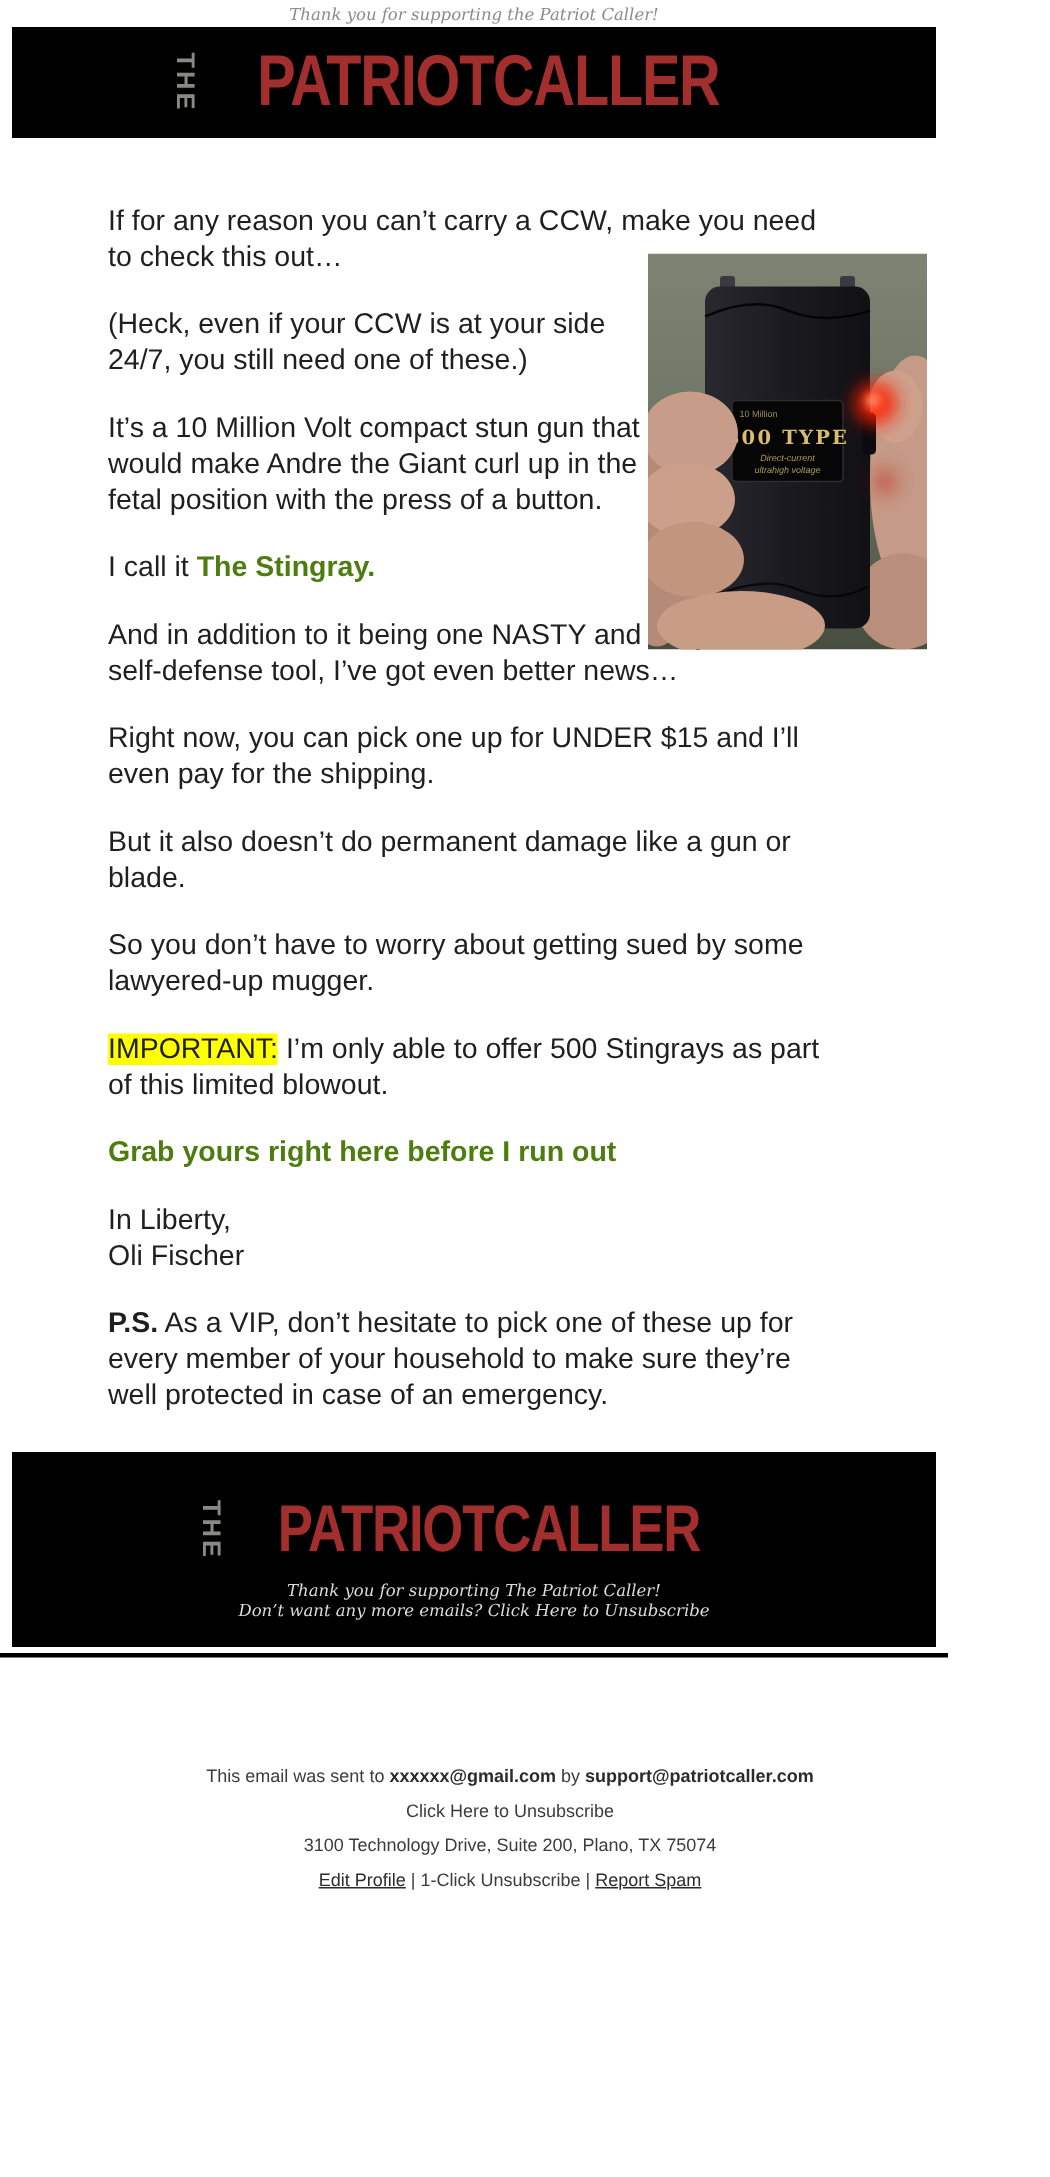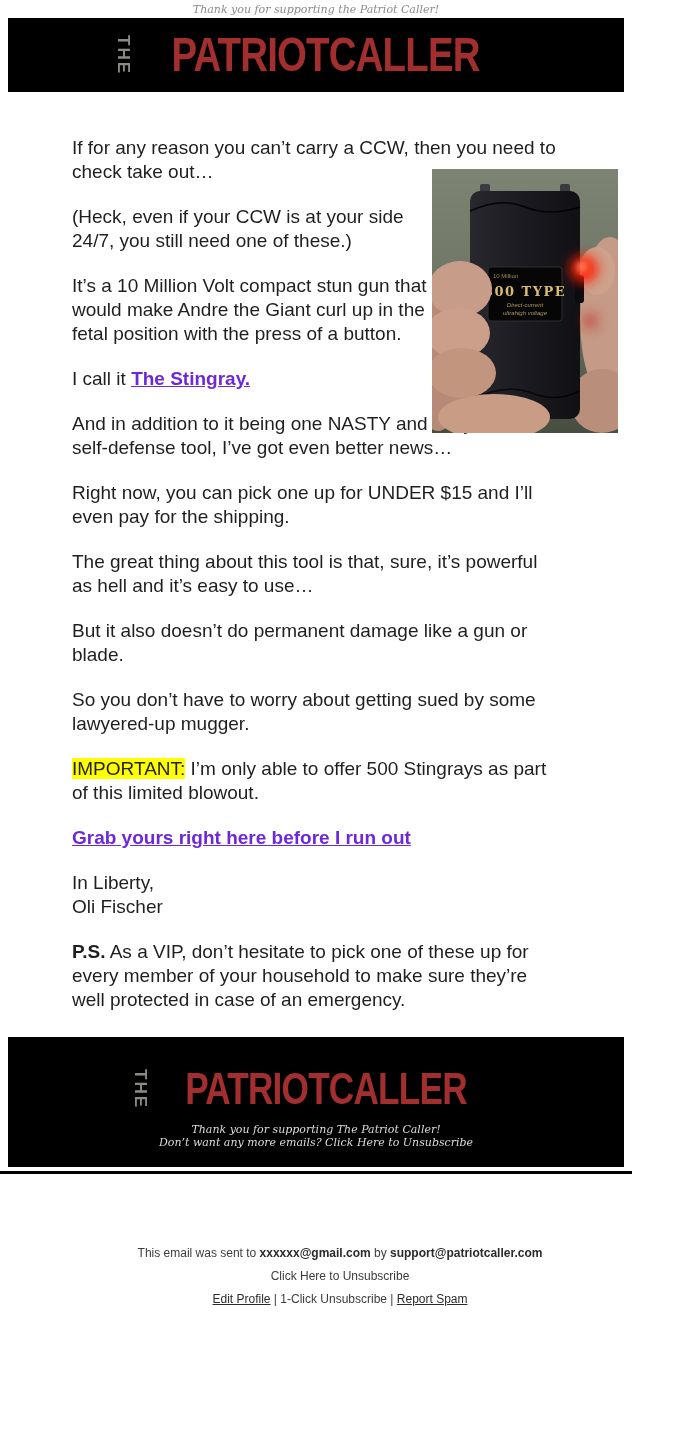--- a/index.html
+++ b/index.html
@@ -14,21 +14,21 @@
   .logo{display:flex;align-items:center;justify-content:center;}
   .logo-the{width:20px;height:56px;position:relative;flex:0 0 auto;}
   .logo-the span{position:absolute;left:50%;top:50%;transform:translate(-50%,-50%) rotate(90deg);font-weight:bold;font-size:17px;letter-spacing:2px;color:#8a8a84;}
   .logo-name{display:inline-block;font-weight:800;font-size:48px;line-height:48px;letter-spacing:-1px;color:#a32e2e;transform:scaleX(0.80);transform-origin:center;white-space:nowrap;}
 
   
   .content{position:relative;padding:44px 72px 0 72px;font-size:19px;line-height:24px;}
   .content p{margin:21px 0;max-width:556px;}
   .content p.first{margin-top:0;}
   .content p.narrow{max-width:358px;}
-  a.body-link{color:#6d28d9;font-weight:bold;text-decoration:underline;cursor:pointer;}
+  a.body-link{color:#4d7c0f;font-weight:bold;cursor:pointer;}
   .hl{background:#ffff00;}
   .sig{margin:21px 0;}
   .product{position:absolute;left:432px;top:77px;width:186px;height:264px;cursor:pointer;}
 
   
   .footerbox{background:#000000;margin:25px 8px 0 8px;height:130px;text-align:center;padding-top:0;}
   .footerbox .logo{padding-top:24px;}
   .footerbox .logo-name{font-size:44px;line-height:44px;}
   .footer-note{margin-top:6px;font-family:"DejaVu Serif",serif;font-style:italic;font-size:11px;line-height:13px;color:#dcdcdc;}
   .footer-note a{color:#dcdcdc;text-decoration:none;}
@@ -111,27 +111,26 @@
           <ellipse cx="62" cy="248" rx="56" ry="23" fill="#c99c85"></ellipse>
         </g>
         <g>
           <circle cx="152" cy="100" r="14" fill="#ff1e00" opacity="0.9" filter="url(#blur6)"></circle>
           <circle cx="150" cy="98" r="5" fill="#ff8a66" filter="url(#blur3)"></circle>
           <circle cx="158" cy="152" r="8" fill="#c01807" opacity="0.5" filter="url(#blur6)"></circle>
         </g>
       </svg>
     </div>
 
-    <p class="first">If for any reason you can’t carry a CCW, then you need to check take out…</p>
+    <p class="first">If for any reason you can’t carry a CCW, make you need to check this out…</p>
     <p class="narrow">(Heck, even if your CCW is at your side 24/7, you still need one of these.)</p>
     <p class="narrow">It’s a 10 Million Volt compact stun gun that would make Andre the Giant curl up in the fetal position with the press of a button.</p>
     <p class="narrow"><span>I call it </span><a class="body-link">The Stingray.</a></p>
     <p>And in addition to it being one NASTY and easy to use self-defense tool, I’ve got even better news…</p>
     <p>Right now, you can pick one up for UNDER $15 and I’ll even pay for the shipping.</p>
-    <p>The great thing about this tool is that, sure, it’s powerful as hell and it’s easy to use…</p>
     <p>But it also doesn’t do permanent damage like a gun or blade.</p>
     <p>So you don’t have to worry about getting sued by some lawyered-up mugger.</p>
     <p><span class="hl">IMPORTANT:</span><span> I’m only able to offer 500 Stingrays as part of this limited blowout.</span></p>
     <p><a class="body-link">Grab yours right here before I run out</a></p>
     <p class="sig"><span>In Liberty,</span><br><span>Oli Fischer</span></p>
     <p><b>P.S.</b><span> As a VIP, don’t hesitate to pick one of these up for every member of your household to make sure they’re well protected in case of an emergency.</span></p>
   </div>
 
   <div class="footerbox">
     <div class="logo">
@@ -144,16 +143,17 @@
       <div>Thank you for supporting The Patriot Caller!</div>
       <div><span>Don’t want any more emails? </span><a>Click Here to Unsubscribe</a></div>
     </div>
   </div>
 
   <hr class="bottom-rule">
 
   <div class="fineprint">
     <div><span>This email was sent to </span><b>xxxxxx@gmail.com</b><span> by </span><b>support@patriotcaller.com</b></div>
     <div><a class="p">Click Here to Unsubscribe</a></div>
+    <div>3100 Technology Drive, Suite 200, Plano, TX 75074</div>
     <div><a class="u">Edit Profile</a><span> | </span><a class="p">1-Click Unsubscribe</a><span> | </span><a class="u">Report Spam</a></div>
   </div>
 
 </div>
 
 </body></html>

